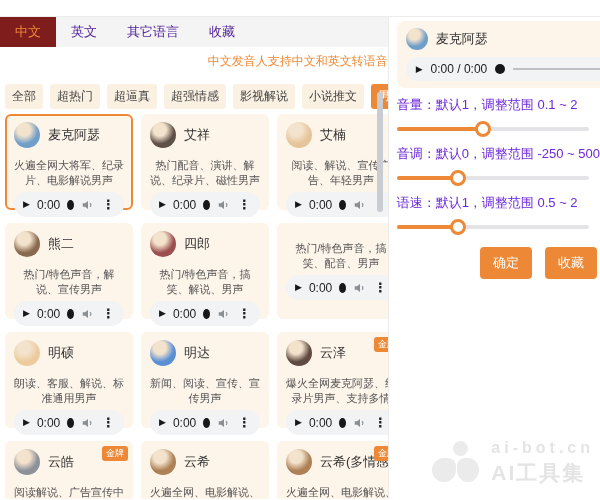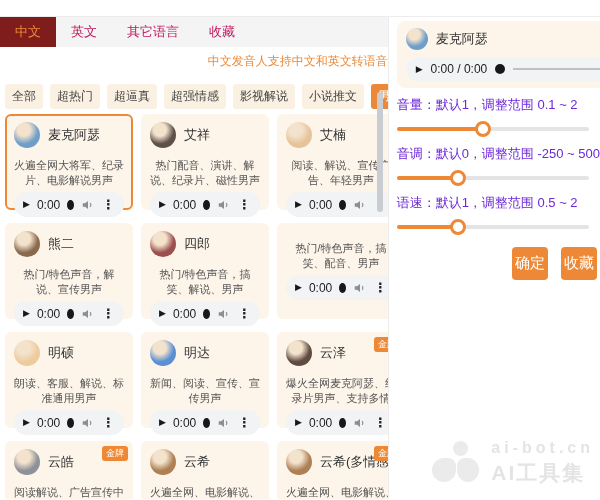--- a/index.html
+++ b/index.html
@@ -5,21 +5,21 @@
   * { box-sizing: border-box; margin: 0; padding: 0; }
   html,body { width:600px; height:500px; overflow:hidden; background:#fff;
     font-family:"Liberation Sans","DejaVu Sans",sans-serif; }
   .top-gap { height:17px; border-bottom:1px solid #ececec; }
   .main { display:flex; height:482px; }
   .left { width:417px; border-right:1px solid #ececec; position:relative; overflow:hidden; }
   .right { flex:1; position:relative; padding:4px 0 0 8px; overflow:visible; }
 
   
   .tabstrip { height:30px; background:#f4f4f5; display:flex; align-items:stretch; }
-  .tab { padding:0 15px; display:flex; align-items:center; font-size:13px; color:#be185d; cursor:pointer; }
+  .tab { padding:0 15px; display:flex; align-items:center; font-size:13px; color:#4c1d95; cursor:pointer; }
   .tab.active { background:#7f1d1d; color:#ED8936; }
 
   .notice { text-align:right; color:#ED8936; font-size:12px; margin:6px 0 14px; }
 
   .chips { display:flex; gap:7px; padding:0 5px; flex-wrap:nowrap; }
   .chip { background:#fbf1e3; color:#444; font-size:12px; padding:4px 7px; border-radius:3px; white-space:nowrap; cursor:pointer; }
   .chip.active { background:#ED8936; color:#fff; }
 
   
   .grid { padding:5px 5px; display:grid; grid-template-columns:repeat(3,128px); gap:13px 8px; }
@@ -48,21 +48,21 @@
   .vh-track { flex:1; height:2px; background:#bdc1c6; }
 
   .param { margin-top:8px; }
   .param-label { font-size:13px; color:#6d28d9; white-space:nowrap; }
   .slider { position:relative; height:16px; width:192px; margin-top:7px; cursor:pointer; }
   .strack { position:absolute; top:6px; left:0; right:0; height:4px; border-radius:2px; background:#e4e4e6; }
   .sfill { height:100%; width:var(--p,30%); background:#ED8936; border-radius:2px; }
   .sthumb { position:absolute; top:0; left:var(--p,30%); transform:translateX(-50%); width:16px; height:16px; border-radius:50%; background:#fff; border:3px solid #ED8936; }
 
   .btn-row { display:flex; justify-content:flex-end; gap:13px; margin-top:12px; padding-right:3px; }
-  .btn { background:#ED8936; color:#fff; font-size:15px; padding:7px 3px; border-radius:4px; border:none; cursor:pointer; font-family:inherit; }
+  .btn { background:#ED8936; color:#fff; font-size:13px; padding:7px 13px; border-radius:4px; border:none; cursor:pointer; font-family:inherit; }
 
   
   .watermark { position:absolute; right:6px; bottom:12px; display:flex; align-items:center; gap:8px; }
   .wm-logo { position:relative; width:52px; height:44px; }
   .wm-dot { position:absolute; left:22px; top:0; width:15px; height:15px; border-radius:50%; background:#ebebeb; }
   .wm-p1 { position:absolute; left:1px; top:17px; width:24px; height:24px; background:#ebebeb; border-radius:50% 8px 50% 50%; }
   .wm-p2 { position:absolute; left:26px; top:17px; width:22px; height:24px; background:#ebebeb; border-radius:8px 50% 50% 50%; }
   .wm-site { font-size:16px; font-weight:bold; letter-spacing:4px; color:#e4e4e4; }
   .wm-name { font-size:21px; font-weight:bold; letter-spacing:2px; color:#e4e4e4; margin-top:2px; }
 </style>

